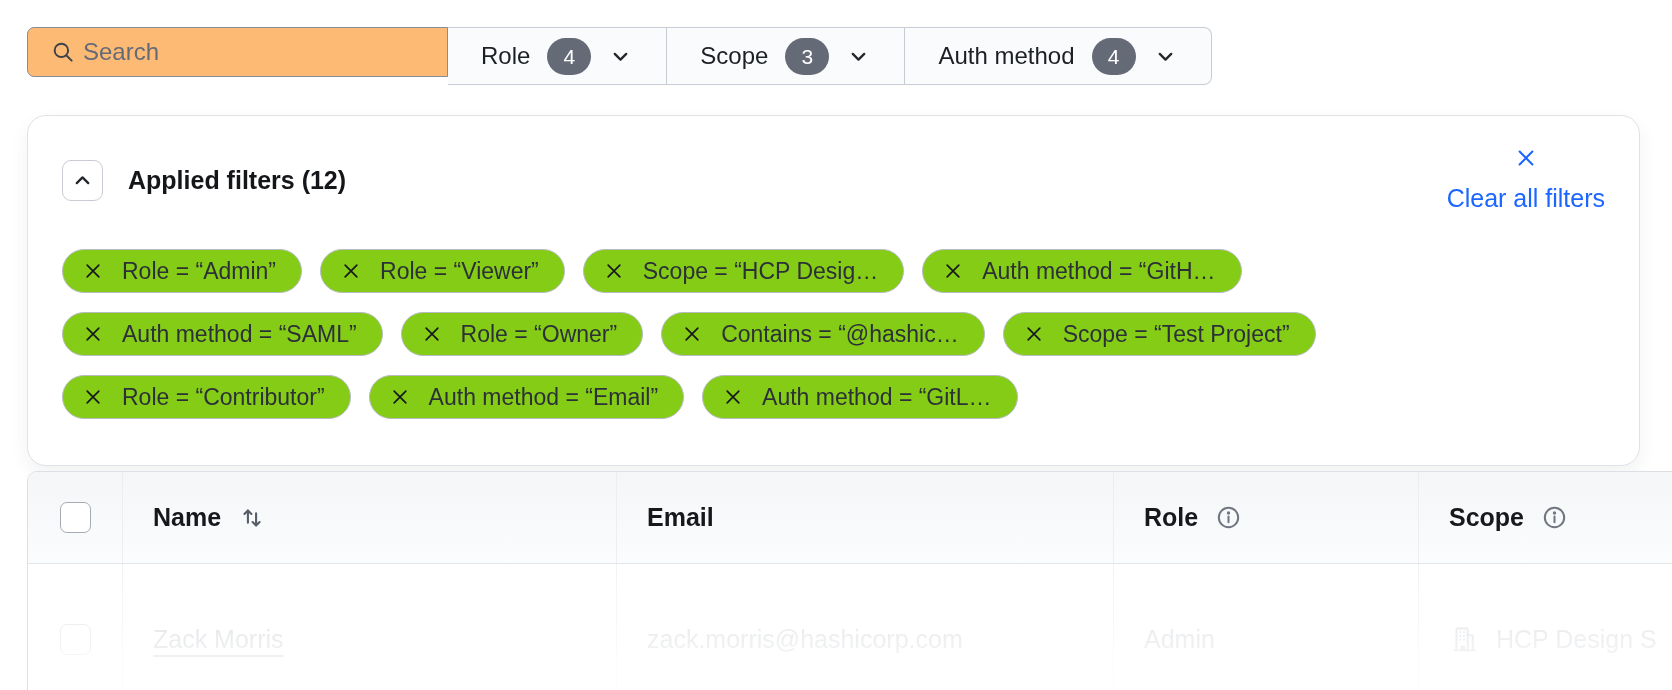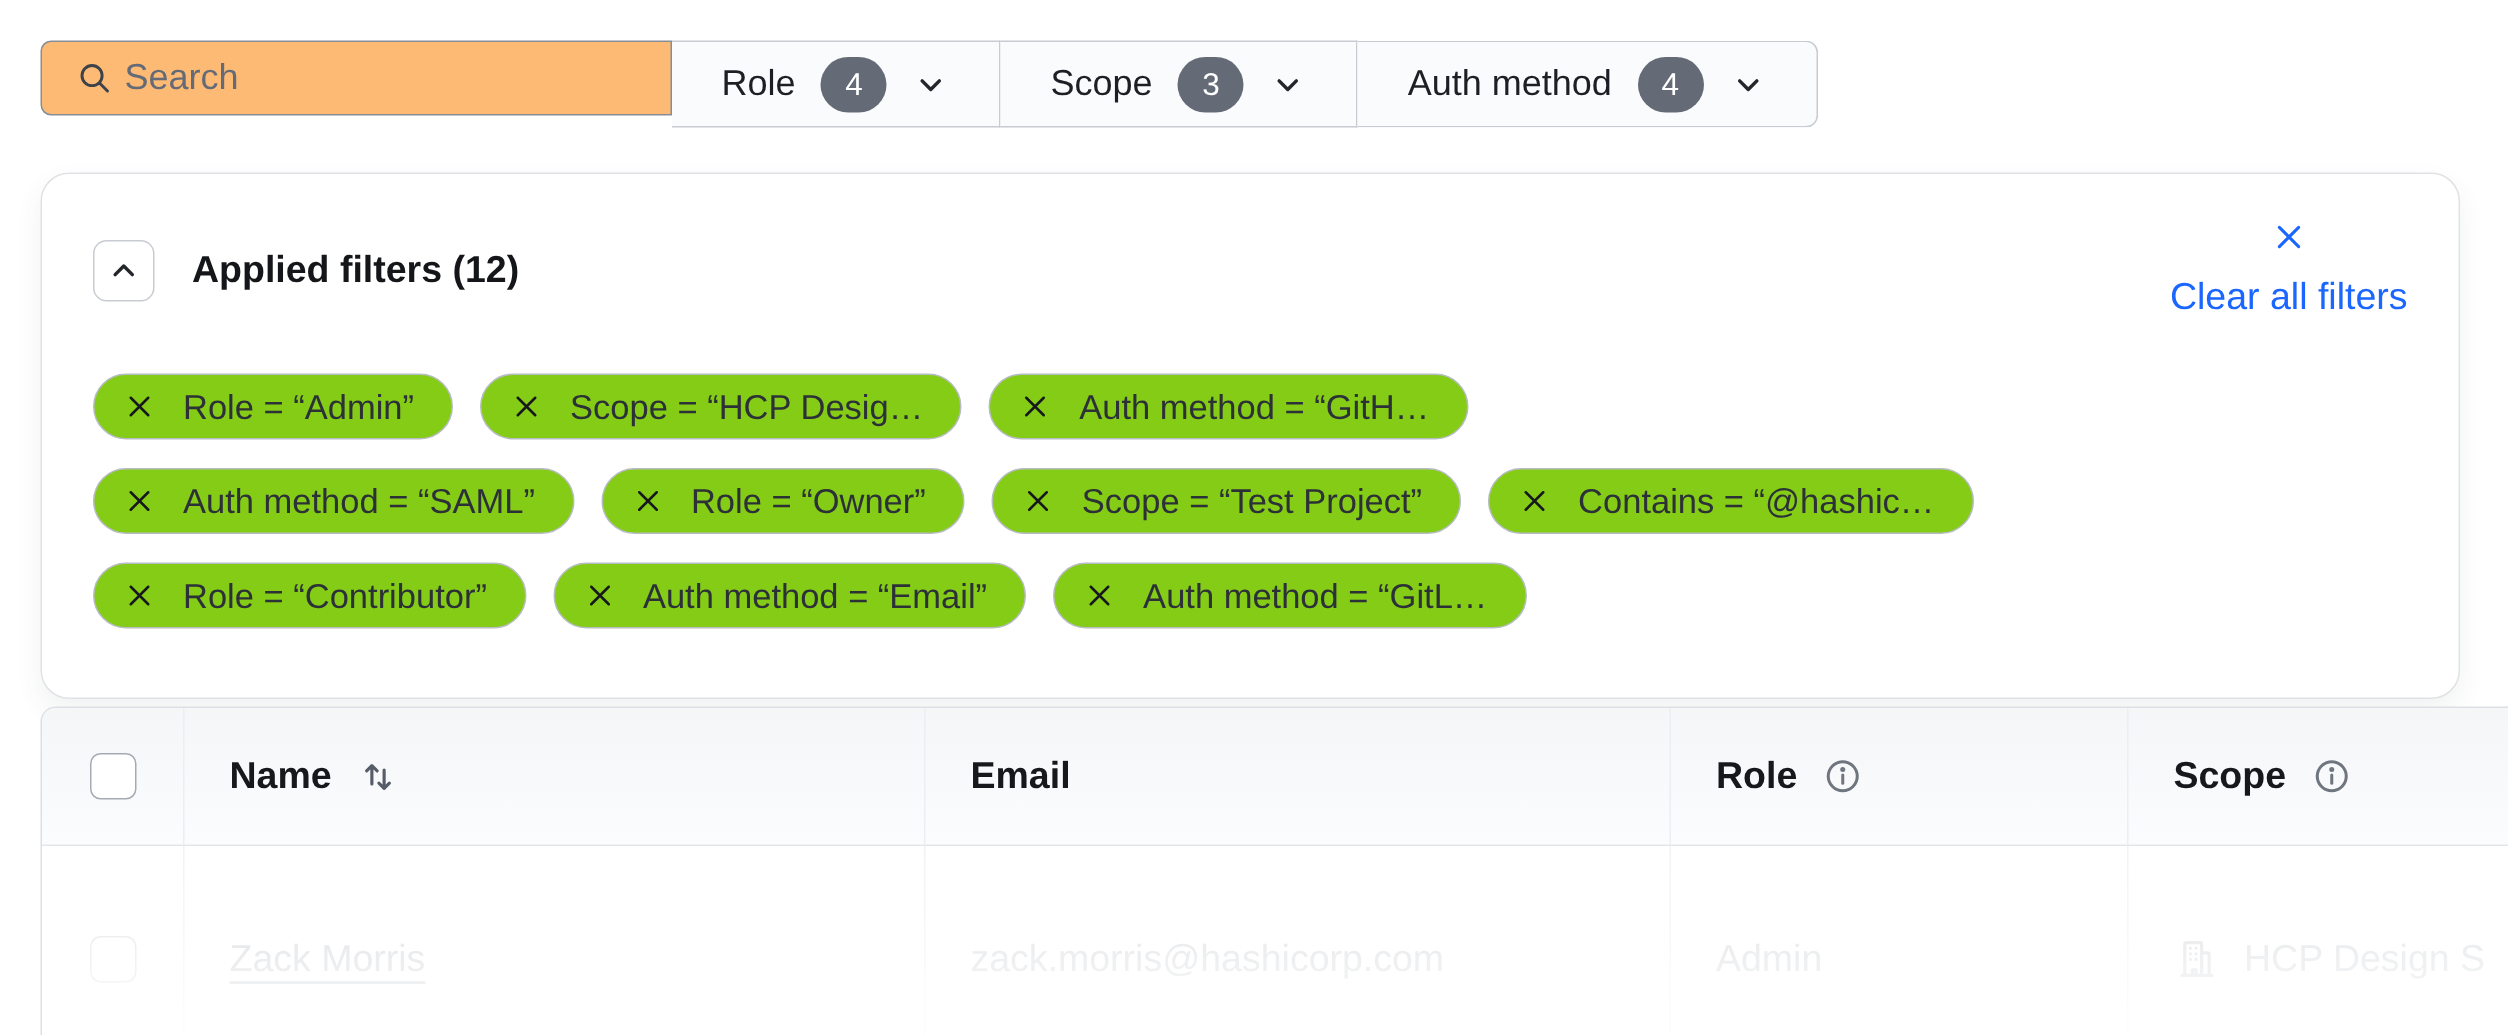--- a/index.html
+++ b/index.html
@@ -176,20 +176,28 @@
           </svg>
         </span>
       <span>Role = “Admin”</span>
     </button>
     <button class="chip">
       <span class="icon">
           <svg width="20" height="20" viewBox="0 0 24 24" fill="none" stroke="#16181c" stroke-width="2" stroke-linecap="round">
             <path d="M5 5 L19 19 M19 5 L5 19"></path>
           </svg>
         </span>
+      <span>Role = “Viewer”</span>
+    </button>
+    <button class="chip">
+      <span class="icon">
+          <svg width="20" height="20" viewBox="0 0 24 24" fill="none" stroke="#16181c" stroke-width="2" stroke-linecap="round">
+            <path d="M5 5 L19 19 M19 5 L5 19"></path>
+          </svg>
+        </span>
       <span>Scope = “HCP Desig…</span>
     </button>
     <button class="chip">
       <span class="icon">
           <svg width="20" height="20" viewBox="0 0 24 24" fill="none" stroke="#16181c" stroke-width="2" stroke-linecap="round">
             <path d="M5 5 L19 19 M19 5 L5 19"></path>
           </svg>
         </span>
       <span>Auth method = “GitH…</span>
     </button>
@@ -211,29 +219,29 @@
           </svg>
         </span>
       <span>Role = “Owner”</span>
     </button>
     <button class="chip">
       <span class="icon">
           <svg width="20" height="20" viewBox="0 0 24 24" fill="none" stroke="#16181c" stroke-width="2" stroke-linecap="round">
             <path d="M5 5 L19 19 M19 5 L5 19"></path>
           </svg>
         </span>
+      <span>Contains = “@hashic…</span>
+    </button>
+    <button class="chip">
+      <span class="icon">
+          <svg width="20" height="20" viewBox="0 0 24 24" fill="none" stroke="#16181c" stroke-width="2" stroke-linecap="round">
+            <path d="M5 5 L19 19 M19 5 L5 19"></path>
+          </svg>
+        </span>
       <span>Scope = “Test Project”</span>
-    </button>
-    <button class="chip">
-      <span class="icon">
-          <svg width="20" height="20" viewBox="0 0 24 24" fill="none" stroke="#16181c" stroke-width="2" stroke-linecap="round">
-            <path d="M5 5 L19 19 M19 5 L5 19"></path>
-          </svg>
-        </span>
-      <span>Contains = “@hashic…</span>
     </button>
   </div>
 
   <div class="chip-row">
     <button class="chip">
       <span class="icon">
           <svg width="20" height="20" viewBox="0 0 24 24" fill="none" stroke="#16181c" stroke-width="2" stroke-linecap="round">
             <path d="M5 5 L19 19 M19 5 L5 19"></path>
           </svg>
         </span>

